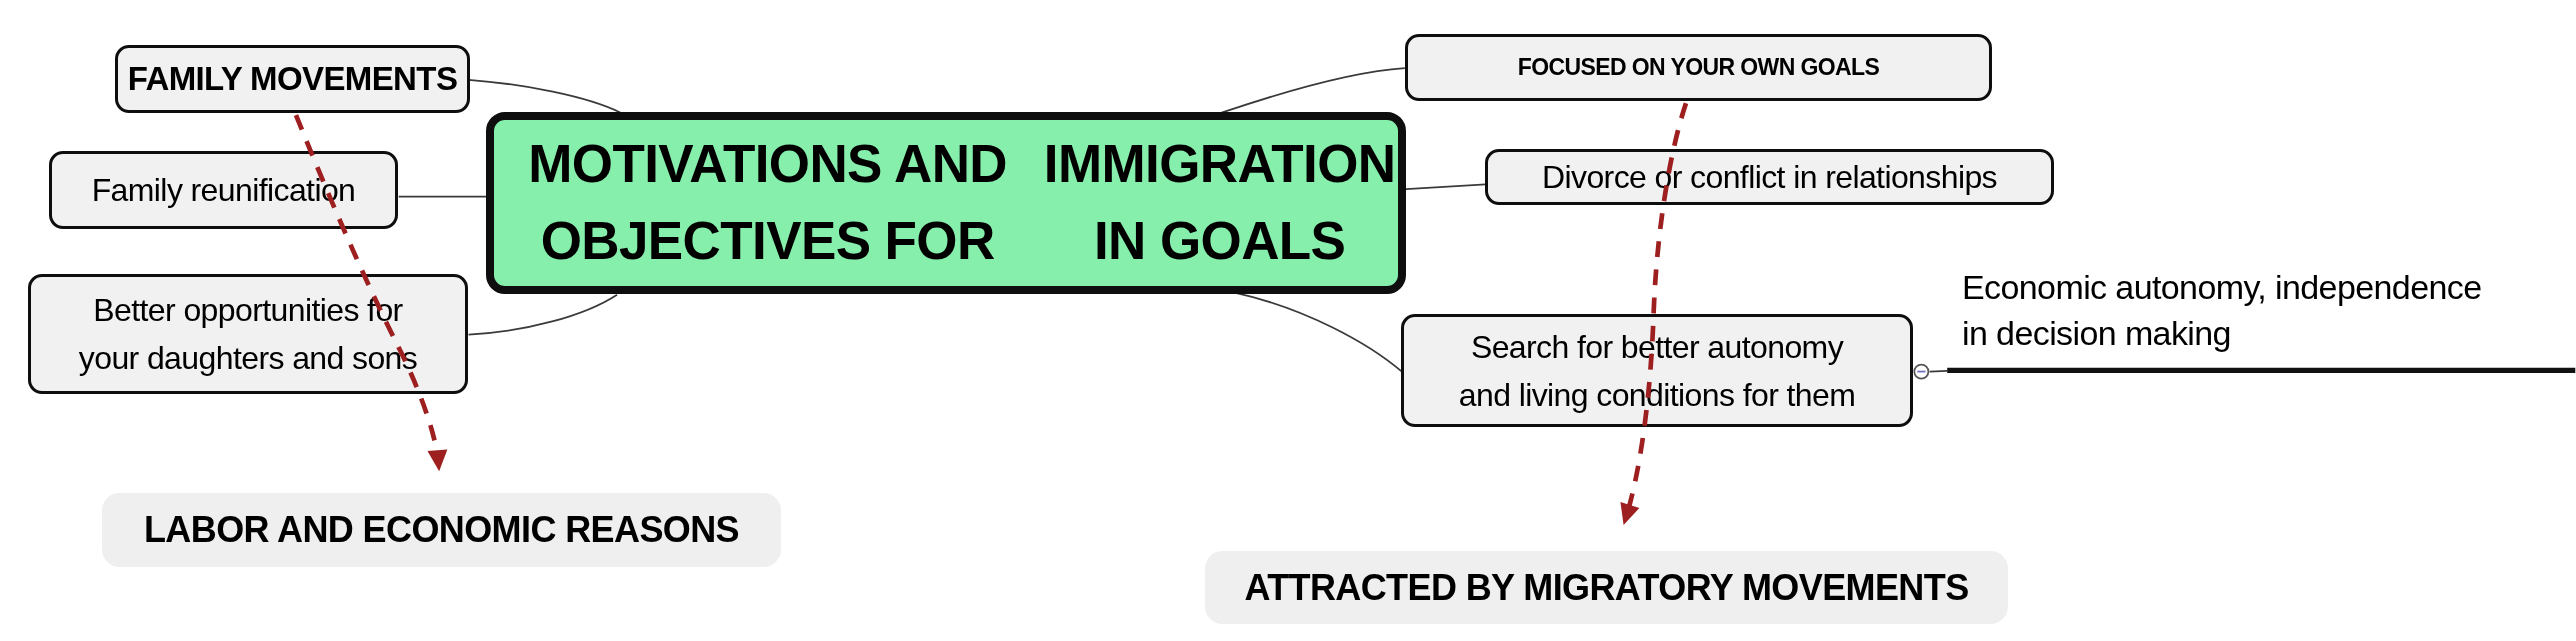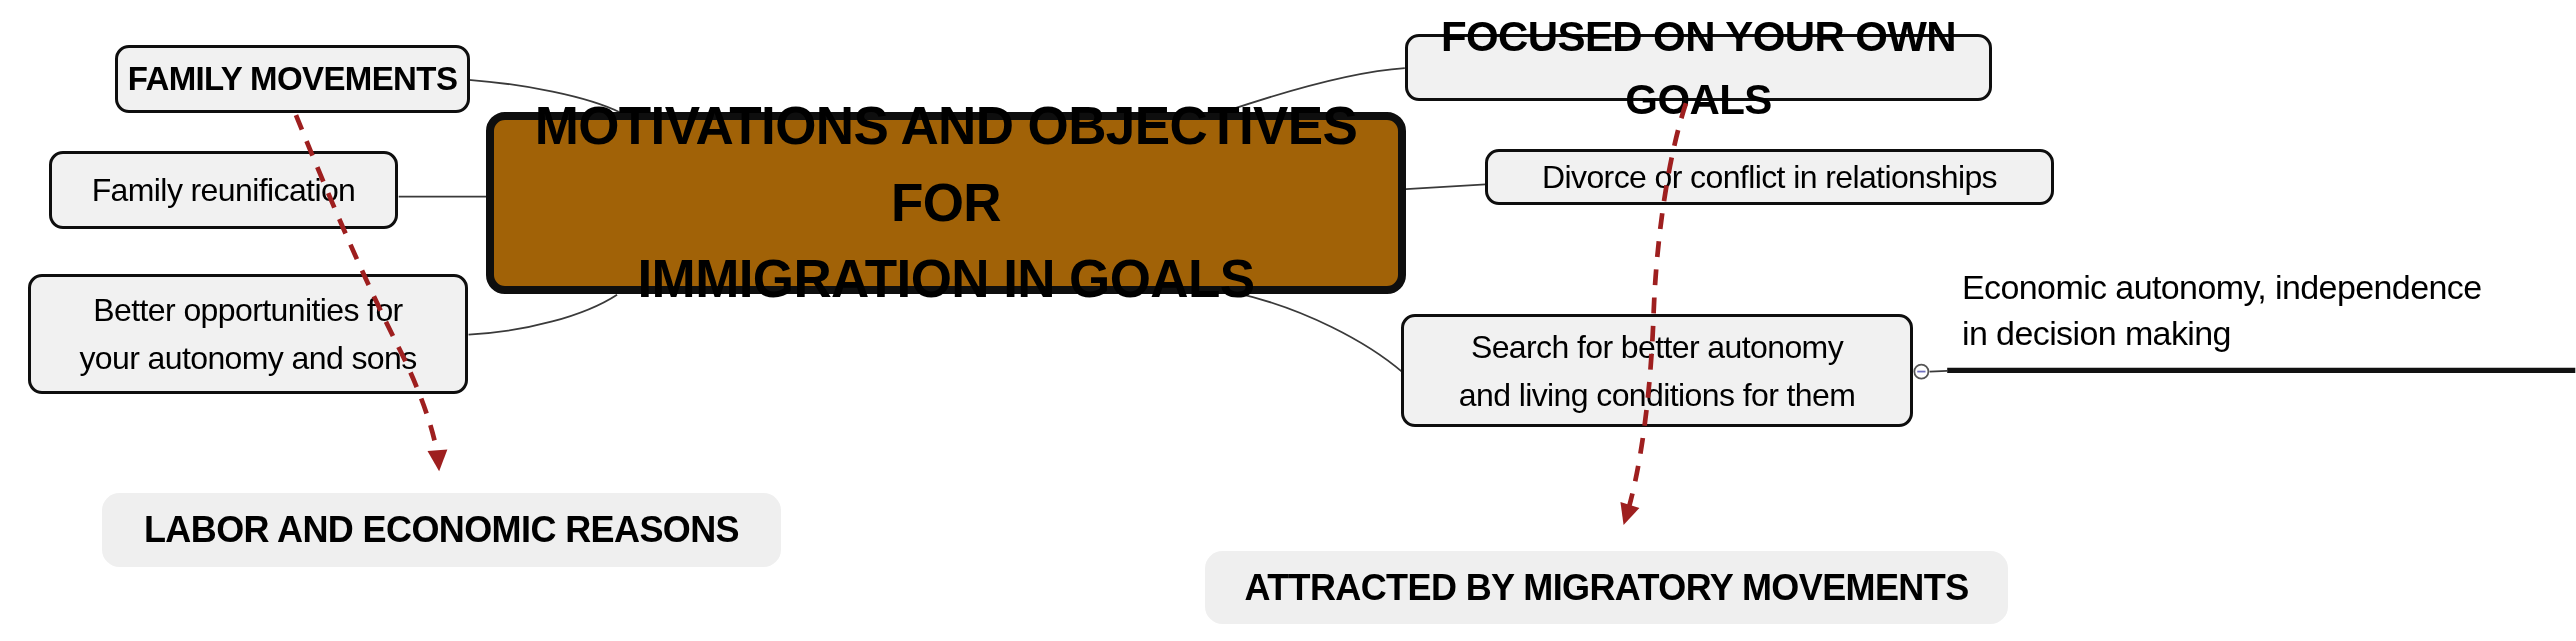--- a/index.html
+++ b/index.html
@@ -33,25 +33,25 @@
     line-height: 1.5;
     white-space: pre-line;
   }
   .topic.bold { font-weight: bold; }
 
   .central-topic {
     position: absolute;
     left: 486px; top: 112px;
     width: 920px; height: 182px;
     box-sizing: border-box;
-    background: #a16207;
+    background: #86efac;
     border: 8.2px solid #0e0e0e;
     border-radius: 19px;
     display: flex;
-    flex-direction: column;
+    flex-direction: row;
     align-items: center;
     justify-content: center;
     text-align: center;
     font-size: 53px;
     font-weight: bold;
     letter-spacing: -0.6px;
     line-height: 1.45;
   }
 
   .pill {
@@ -67,21 +67,21 @@
     font-weight: bold;
     font-size: 36px;
     letter-spacing: -0.6px;
     margin-top: 20px;
   }
 
   .node-family-centered   { left: 115px; top: 45px;  width: 355px;  height: 68px; font-size: 33px; }
   .node-family-reunif     { left: 49px;  top: 151px; width: 349px;  height: 78px; font-size: 32px; text-align: right; }
   .node-better-opp        { left: 28px;  top: 274px; width: 440px;  height: 120px; font-size: 32px; }
   .node-labor             { left: 102px; top: 473px; width: 679px; height: 74px; }
-  .node-focused           { left: 1405px; top: 34px;  width: 587px; height: 67px; font-size: 42px; }
+  .node-focused           { left: 1405px; top: 34px;  width: 587px; height: 67px; font-size: 23px; }
   .node-divorce           { left: 1485px; top: 149px; width: 569px; height: 56px; font-size: 32px; }
   .node-search            { left: 1401px; top: 314px; width: 512px; height: 113px; font-size: 32px; }
   .node-migratory         { left: 1205px; top: 531px; width: 803px; height: 73px; }
 
   .floating-text {
     position: absolute;
     left: 1962px; top: 265px;
     width: 614px;
     font-size: 34px;
     letter-spacing: -0.6px;
@@ -109,21 +109,21 @@
   <div class="topic bold node-family-centered">
     <span>FAMILY MOVEMENTS</span>
   </div>
 
   <div class="topic node-family-reunif">
     <span>Family reunification</span>
   </div>
 
   <div class="topic node-better-opp">
     <span>Better opportunities for
-your autonomy and sons</span>
+your daughters and sons</span>
   </div>
 
   <div class="pill node-labor">
     <span>LABOR AND ECONOMIC REASONS</span>
   </div>
 
   <div class="central-topic">
     <span>MOTIVATIONS AND OBJECTIVES FOR</span>
     <span>IMMIGRATION IN GOALS</span>
   </div>

